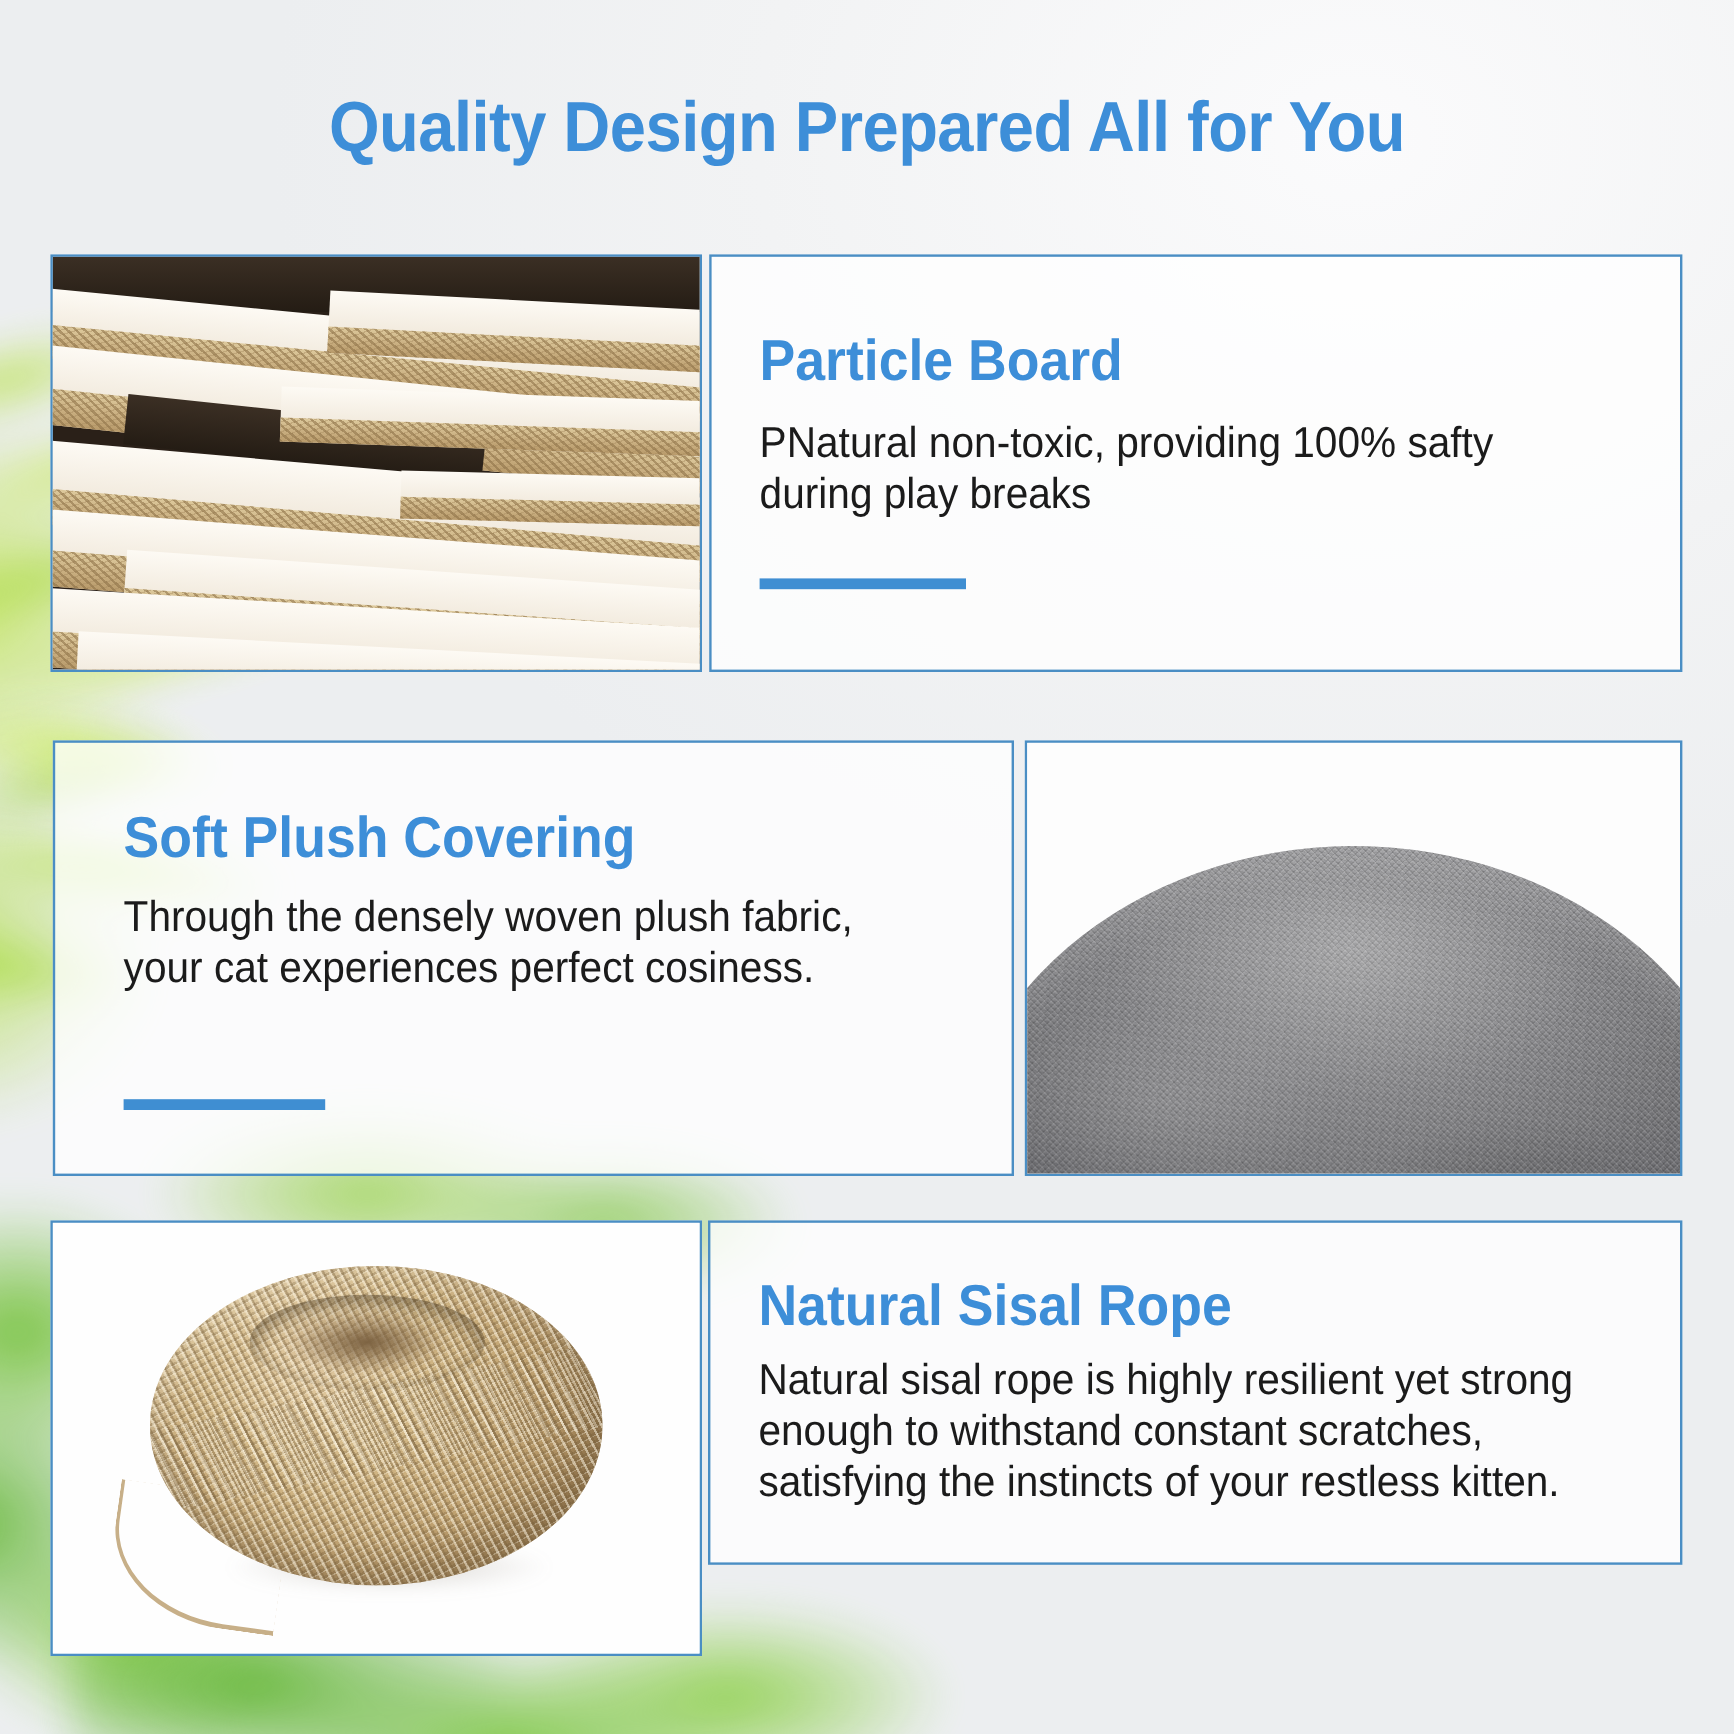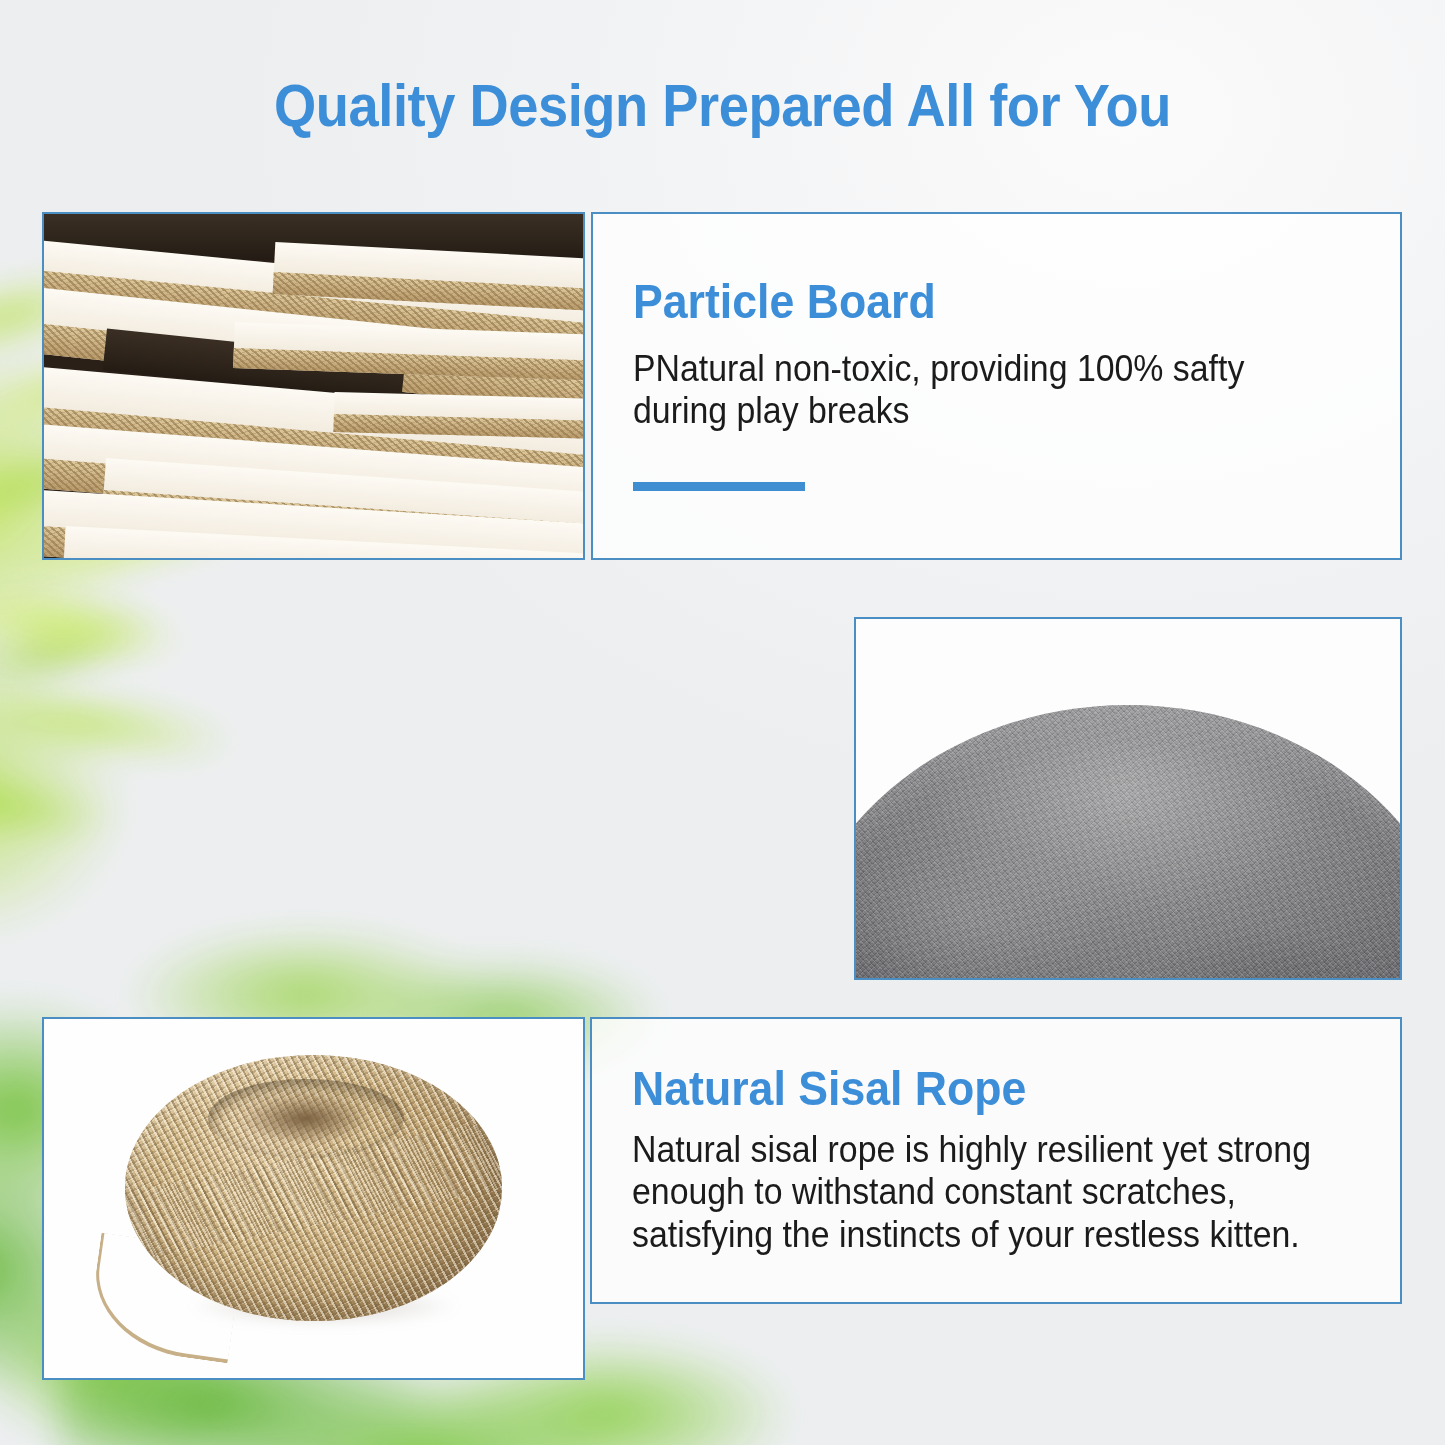--- a/index.html
+++ b/index.html
@@ -232,20 +232,27 @@
   </div>
 
   <div class="panel text-panel" style="left:591px;top:212px;width:811px;height:348px;">
     <div class="text-inner">
       <div class="card-title" style="left:40px;top:60px;font-size:48px;">Particle Board</div>
       <div class="card-body" style="left:40px;top:134px;width:740px;font-size:36px;">PNatural non-toxic, providing 100% safty during play breaks</div>
       <div class="accent-bar" style="left:40px;top:268px;width:172px;height:9px;"></div>
     </div>
   </div>
 
+  <div class="panel text-panel" style="left:44px;top:617px;width:801px;height:363px;">
+    <div class="text-inner">
+      <div class="card-title" style="left:57px;top:52px;font-size:48px;">Soft Plush Covering</div>
+      <div class="card-body" style="left:57px;top:124px;width:700px;font-size:36px;">Through the densely woven plush fabric, your cat experiences perfect cosiness.</div>
+      <div class="accent-bar" style="left:57px;top:297px;width:168px;height:9px;"></div>
+    </div>
+  </div>
 
   <div class="panel img-panel" style="left:854px;top:617px;width:548px;height:363px;">
     <div class="plush-bg">
       <div class="plush-dome">
         <div class="plush-fuzz"></div>
       </div>
       <div class="plush-rim"></div>
     </div>
   </div>
 

